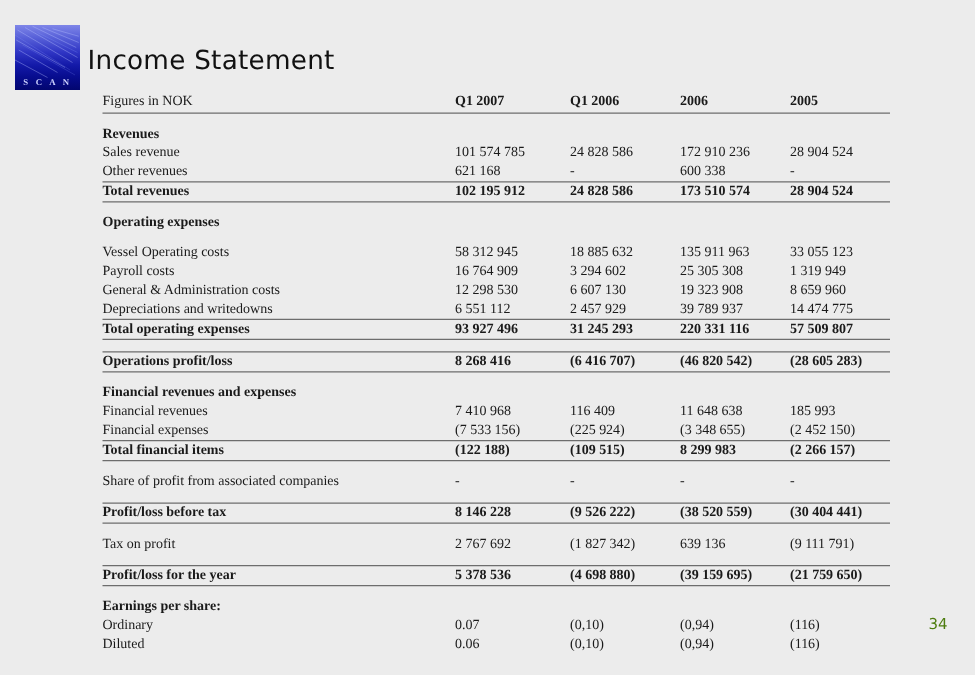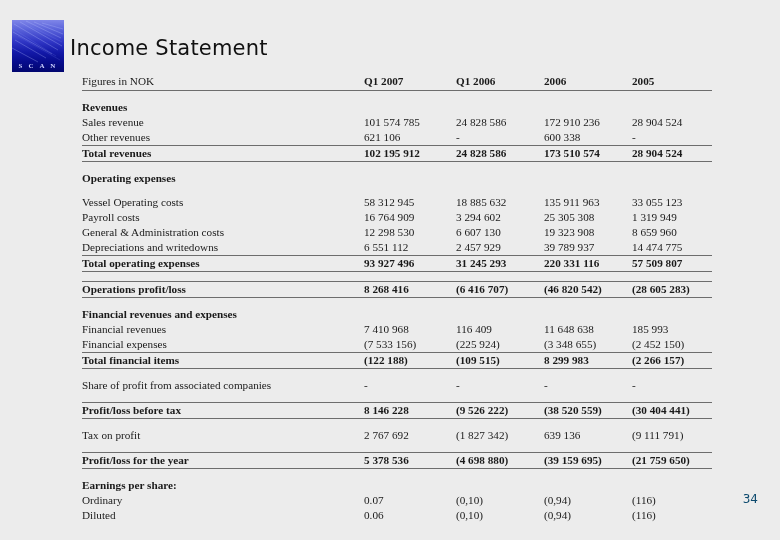--- a/index.html
+++ b/index.html
@@ -119,21 +119,21 @@
     border-bottom: 1.3px solid #6d6d6d;
   }
 
   
   #page-number {
     position: absolute;
     right: 22px;
     top: 492px;
     font-family: "DejaVu Sans", sans-serif;
     font-size: 12px;
-    color: #0c4a6e;
+    color: #4d7c0f;
   }
 </style>
 </head>
 <body>
 
 <div id="slide-header">
   <div id="logo">
     <svg class="streaks" viewBox="0 0 52 52" preserveAspectRatio="none">
       <g stroke="#b9c2ff" stroke-width="0.5" fill="none" opacity="0.8">
         <path d="M2 4 L46 30"></path>
@@ -178,21 +178,21 @@
         </tr>
         <tr class="item">
           <td class="label">Sales revenue</td>
           <td class="num c1">101 574 785</td>
           <td class="num c2">24 828 586</td>
           <td class="num c3">172 910 236</td>
           <td class="num c4">28 904 524</td>
         </tr>
         <tr class="item">
           <td class="label">Other revenues</td>
-          <td class="num c1">621 106</td>
+          <td class="num c1">621 168</td>
           <td class="num c2">-</td>
           <td class="num c3">600 338</td>
           <td class="num c4">-</td>
         </tr>
         <tr class="total rule-both">
           <td class="label">Total revenues</td>
           <td class="num c1">102 195 912</td>
           <td class="num c2">24 828 586</td>
           <td class="num c3">173 510 574</td>
           <td class="num c4">28 904 524</td>

